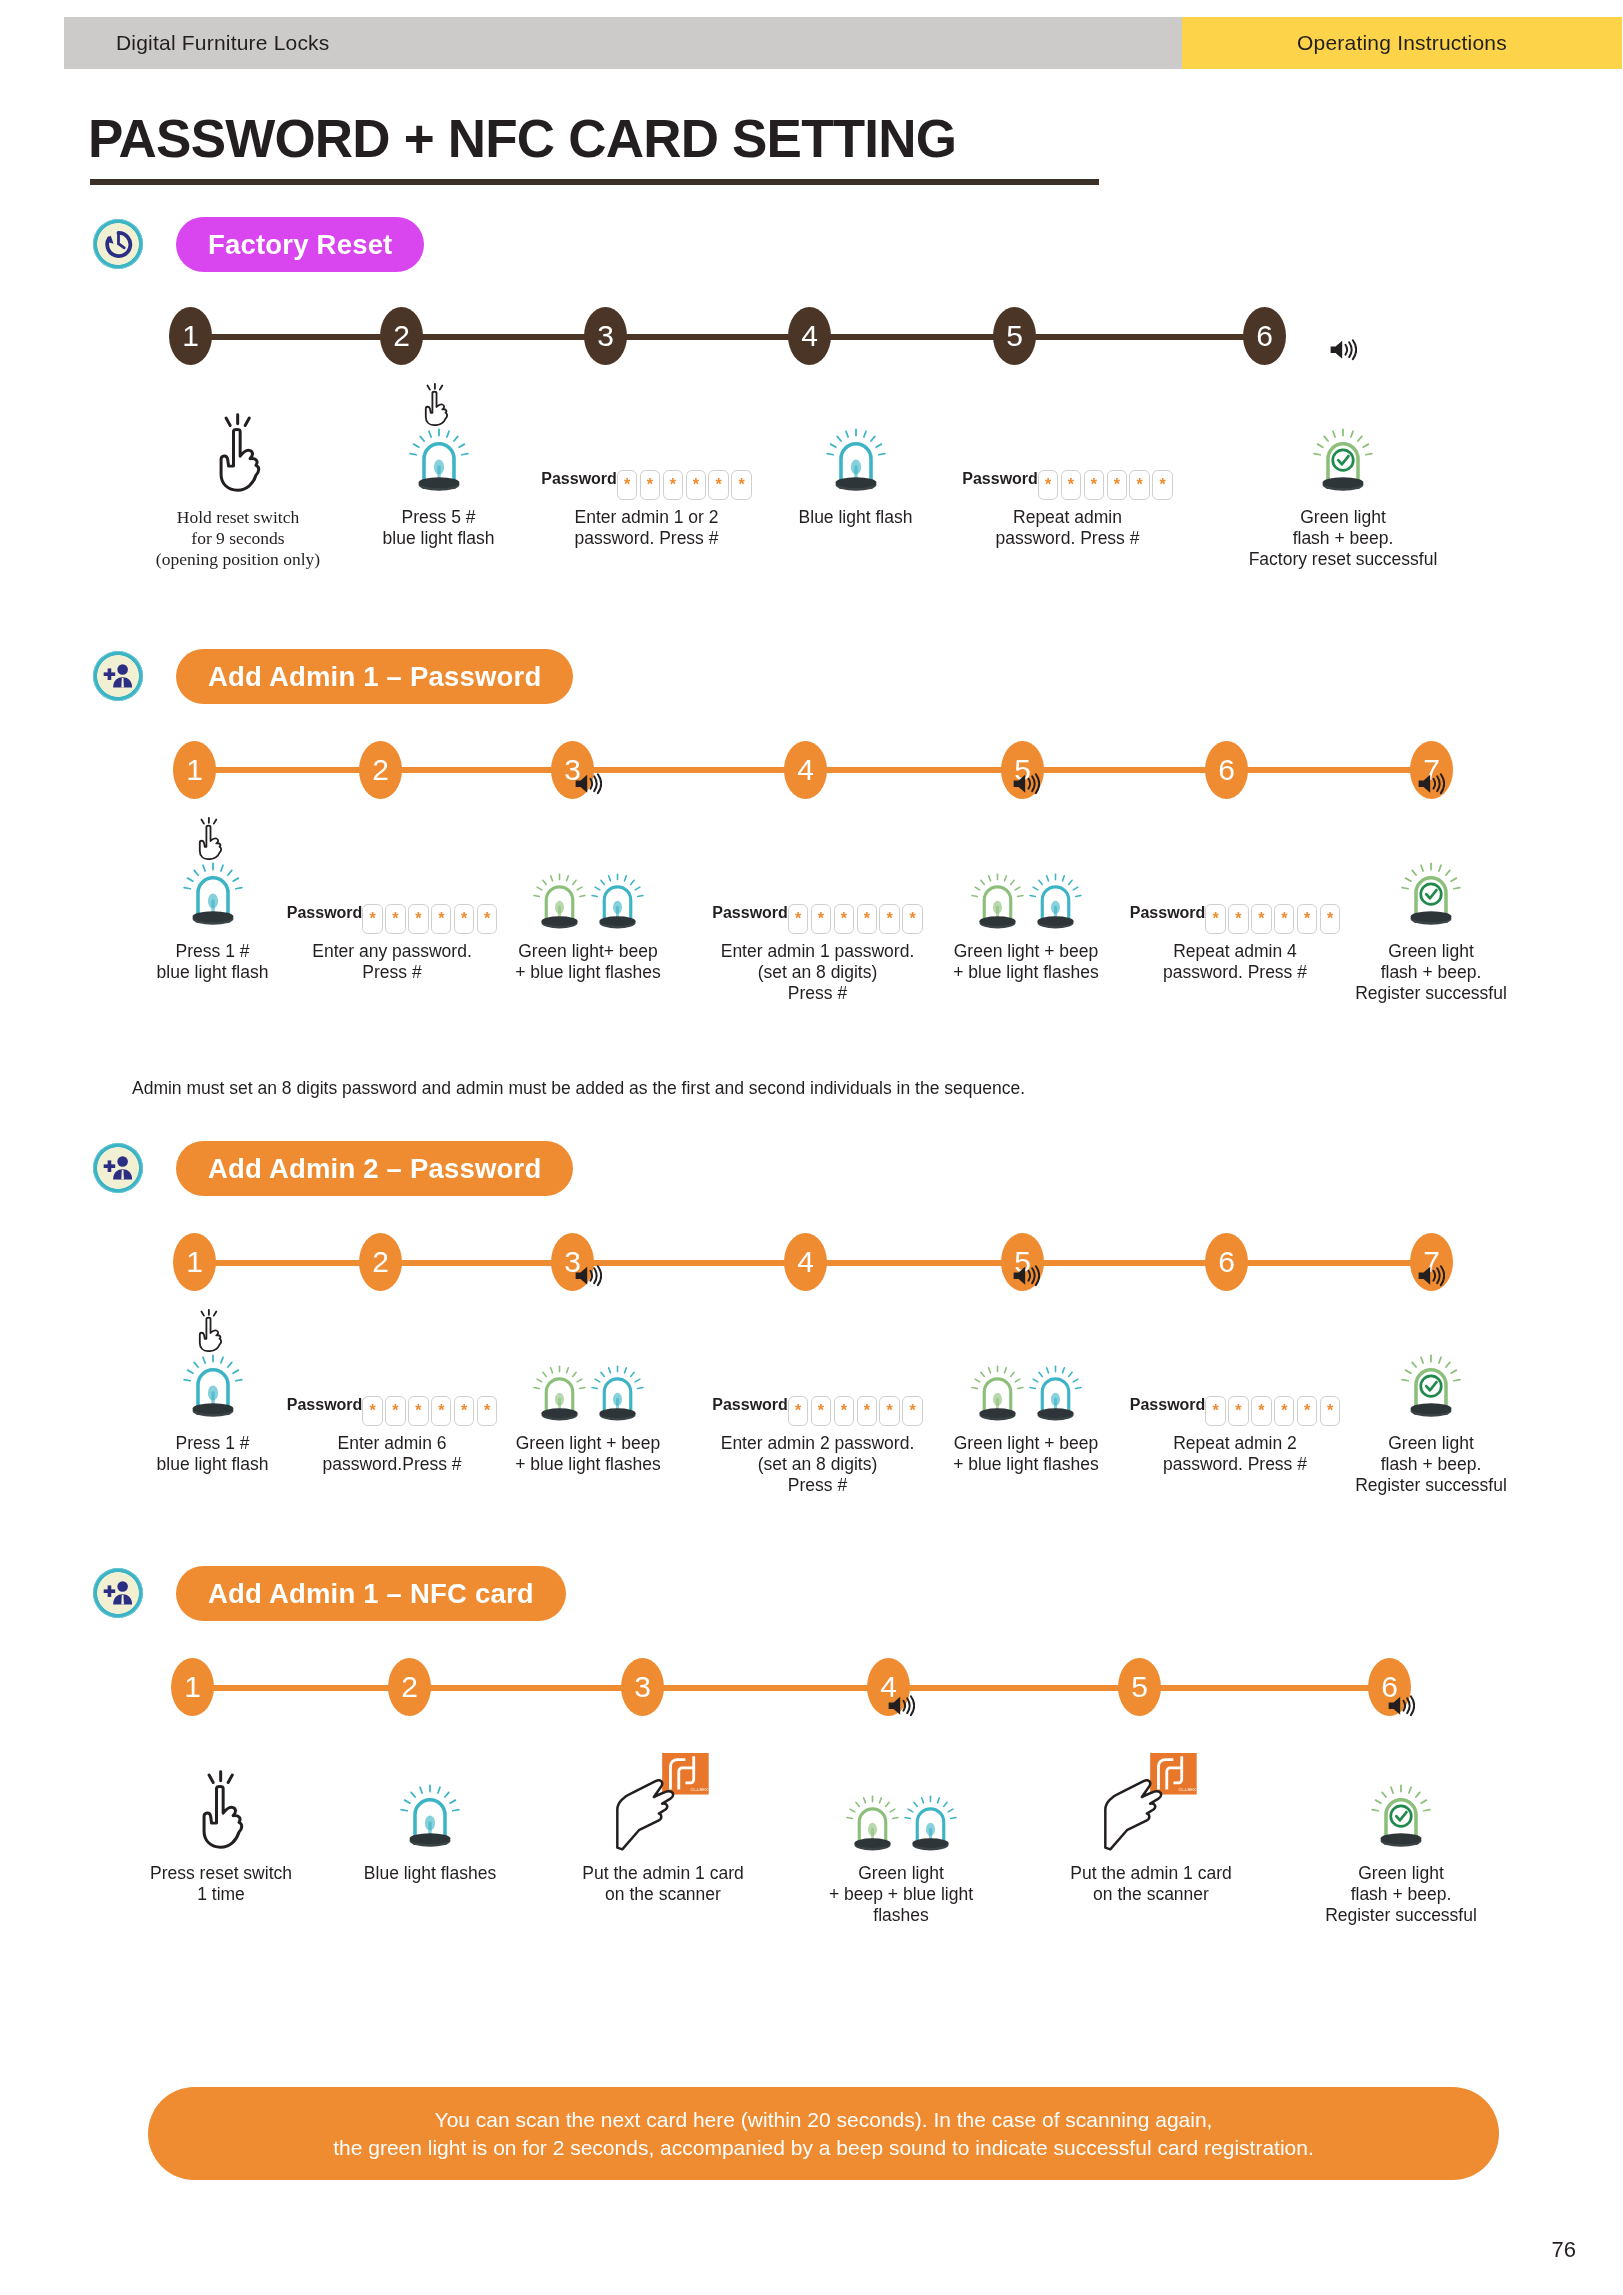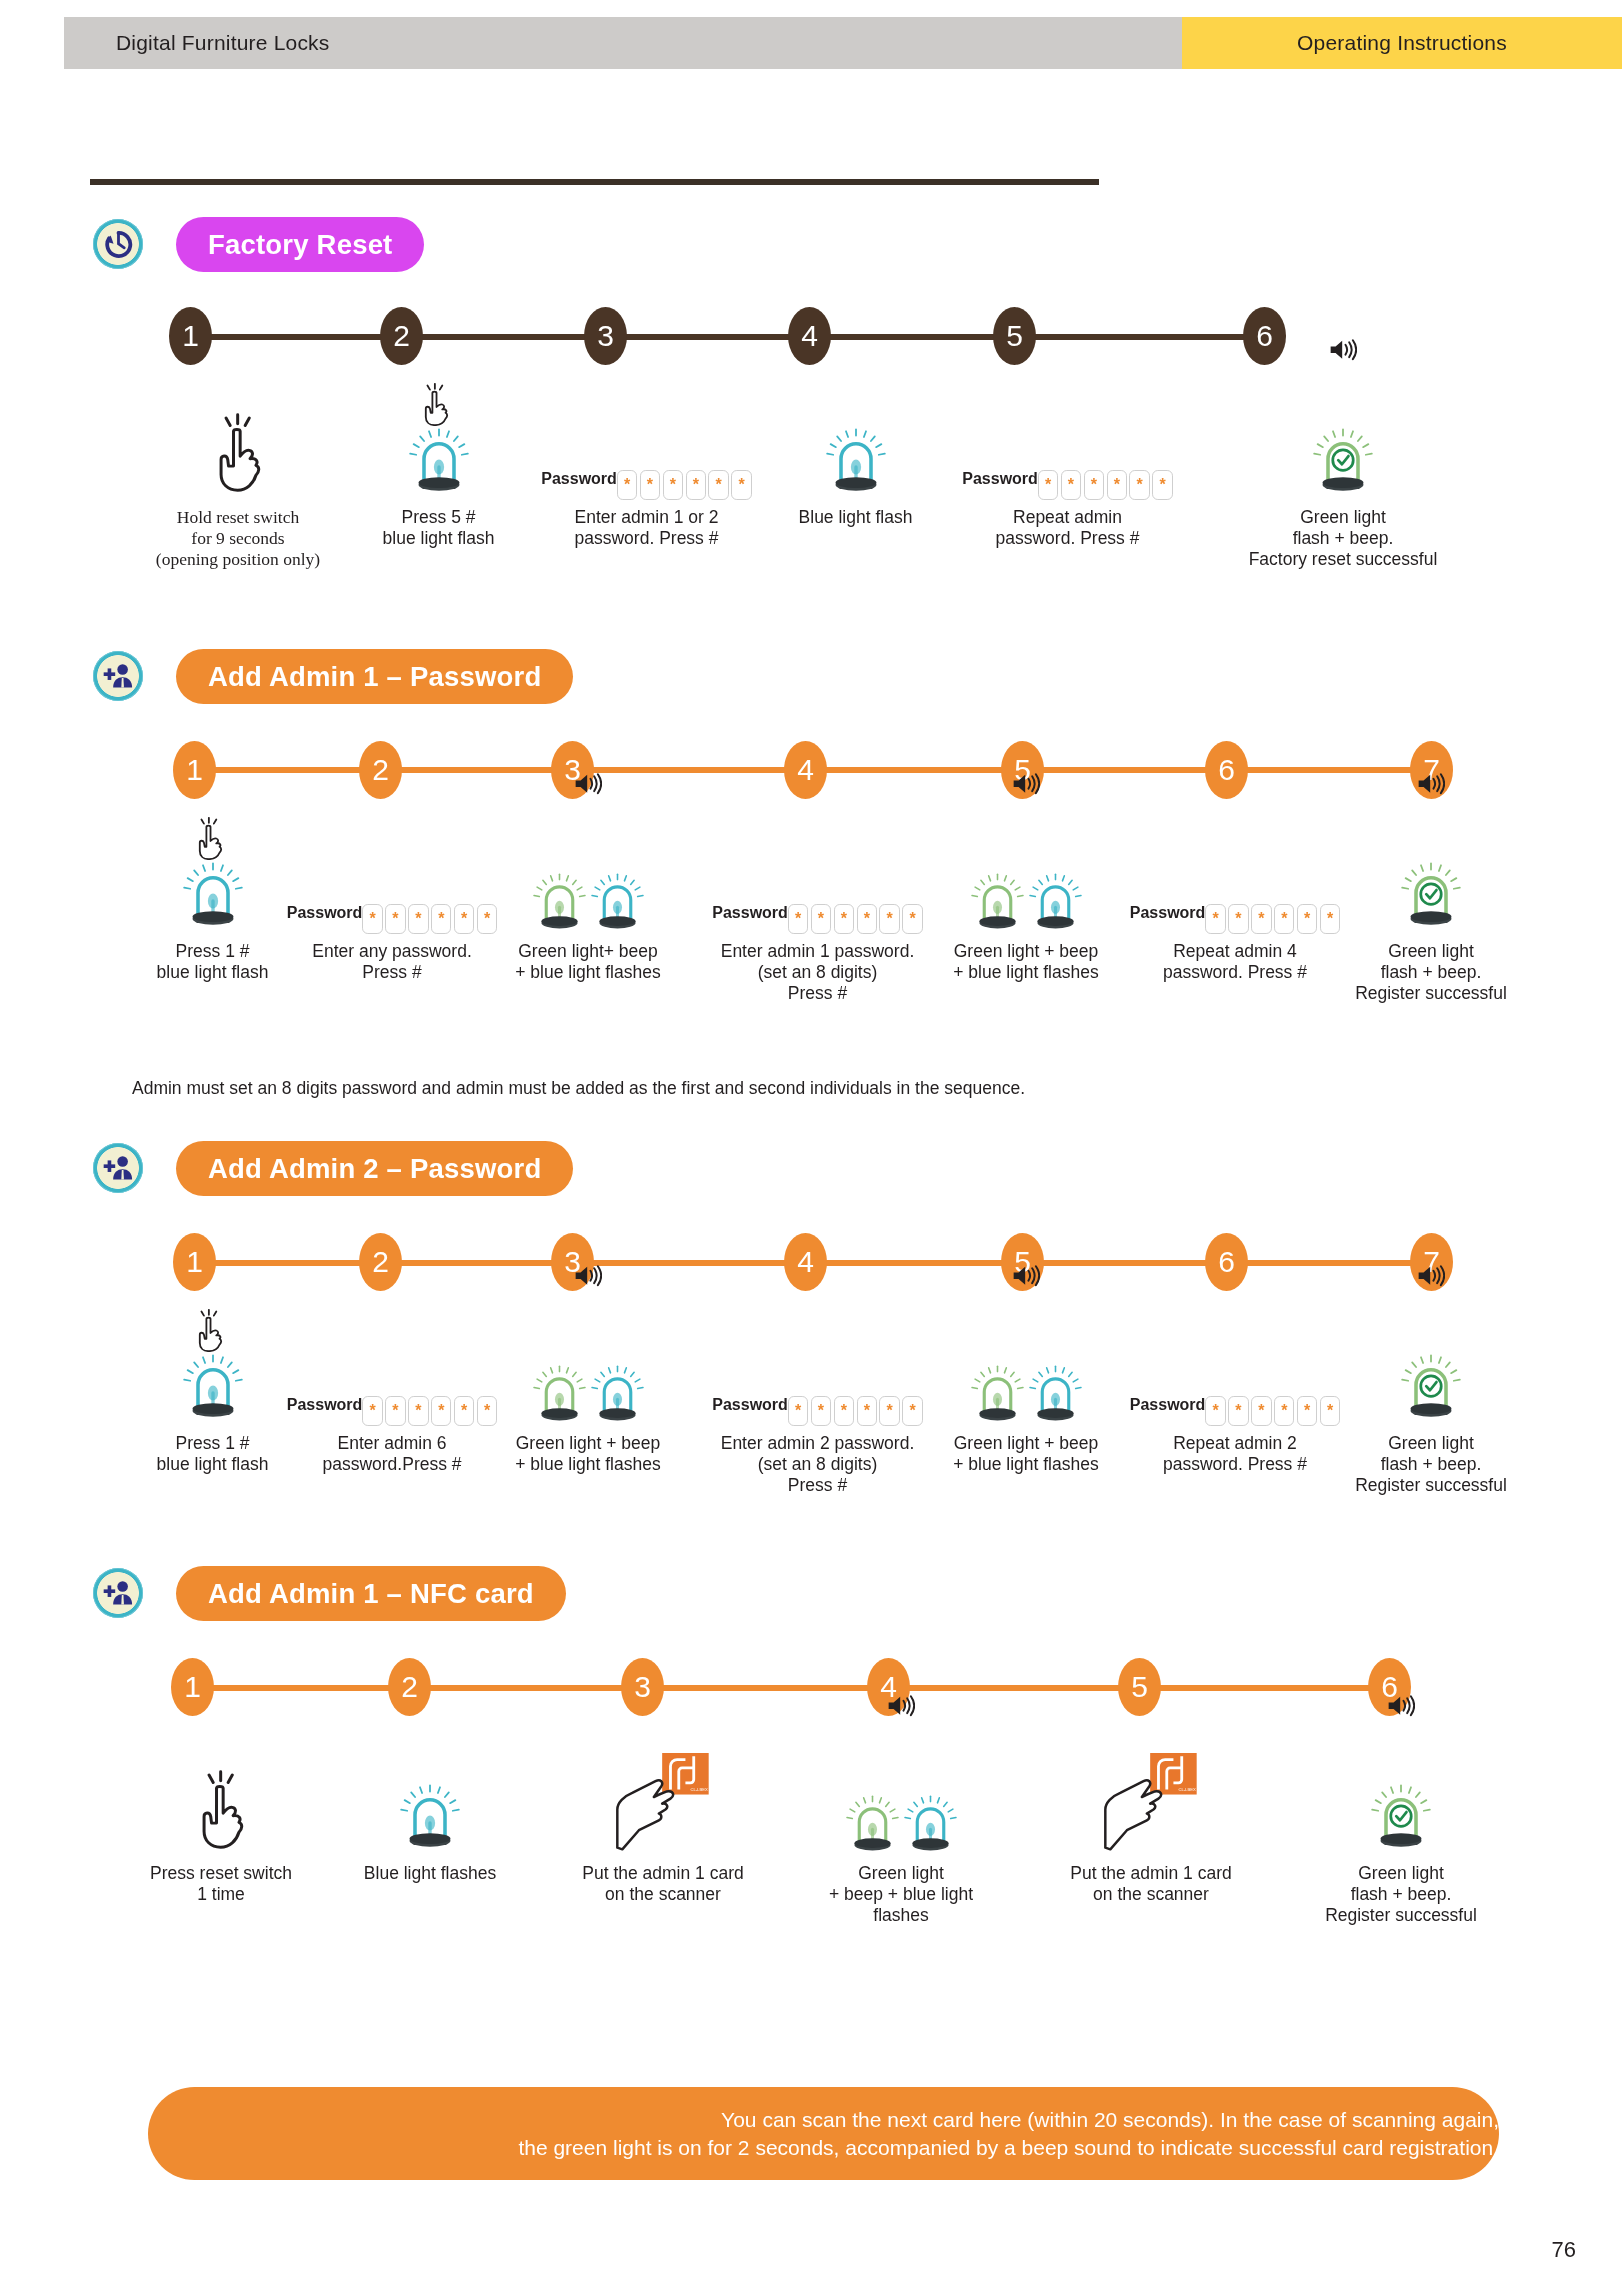--- a/index.html
+++ b/index.html
@@ -52,39 +52,40 @@
   .pwd-boxes{display:flex;gap:2.5px;}
   .pwd-box{width:18.4px;height:28px;border:1.2px solid #cfcfcf;border-radius:5.8px;
      display:flex;align-items:center;justify-content:center;}
   .pwd-box i{color:#ef8b30;font-style:normal;font-size:16px;line-height:1;font-weight:bold;}
 
   .lamps{display:flex;gap:5px;align-items:flex-end;justify-content:center;}
 
   .note{position:absolute;font-size:17.5px;color:#231f20;}
 
   .banner{position:absolute;left:148px;top:2087px;width:1351px;height:93px;border-radius:47px;
-     background:#ef8b30;display:flex;flex-direction:column;align-items:flex-end;justify-content:center;}
+     background:#ef8b30;display:flex;flex-direction:column;align-items:center;justify-content:center;}
   .banner div{color:#ffffff;font-size:21px;line-height:28px;text-align:center;}
 
   .pgnum{position:absolute;right:47px;top:2237px;font-size:22px;color:#231f20;}
 </style>
 </head>
 <body>
 
 <div class="page">
 
   <div class="hdr">
     <div class="hdr-left">
       <span>Digital Furniture Locks</span>
     </div>
     <div class="hdr-right">
       <span>Operating  Instructions</span>
     </div>
   </div>
 
+  <div class="page-title">PASSWORD + NFC CARD SETTING</div>
   <div class="title-rule"></div>
 
   <div id="sections-host">
       <div class="sec" style="left: 0px; top: 0px; width: 1623px;">
         <div style="position: absolute; left: 93px; top: 219px; height: 53px;">
     <div class="badge-ico">
       <svg width="33" height="33" viewBox="0 0 40 40">
     <path d="M20 6 A14 14 0 1 1 8.5 12.5" fill="none" stroke="#2b2e83" stroke-width="4.6" stroke-linecap="round"></path>
     <path d="M4 9 L13.5 11.5 L7.5 19 Z" fill="#2b2e83" transform="rotate(180 9 14)"></path>
     <path d="M20 6 L20 19 L27 24" fill="none" stroke="#2b2e83" stroke-width="3.4" stroke-linecap="round"></path>

